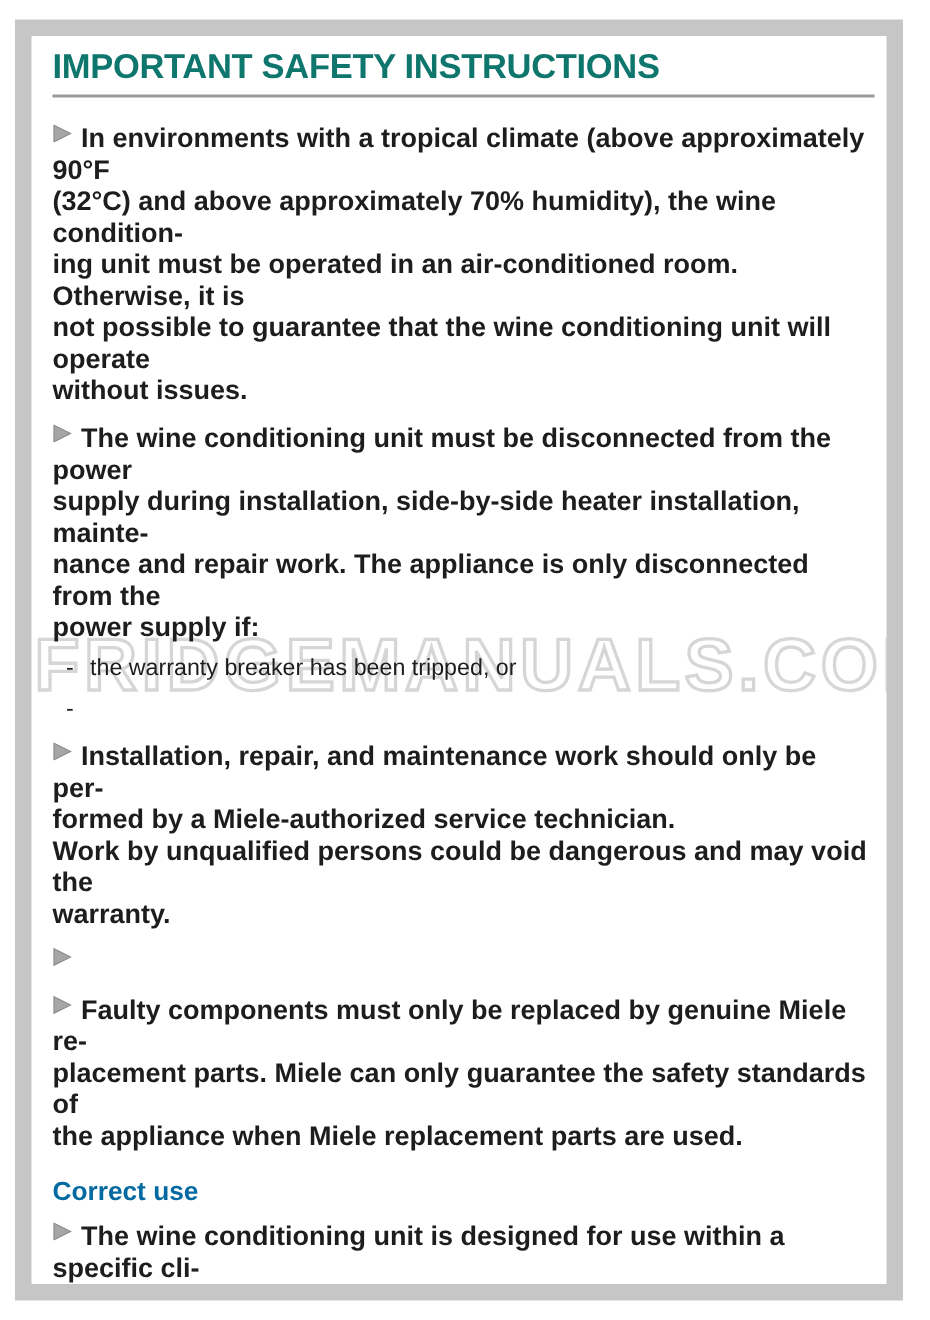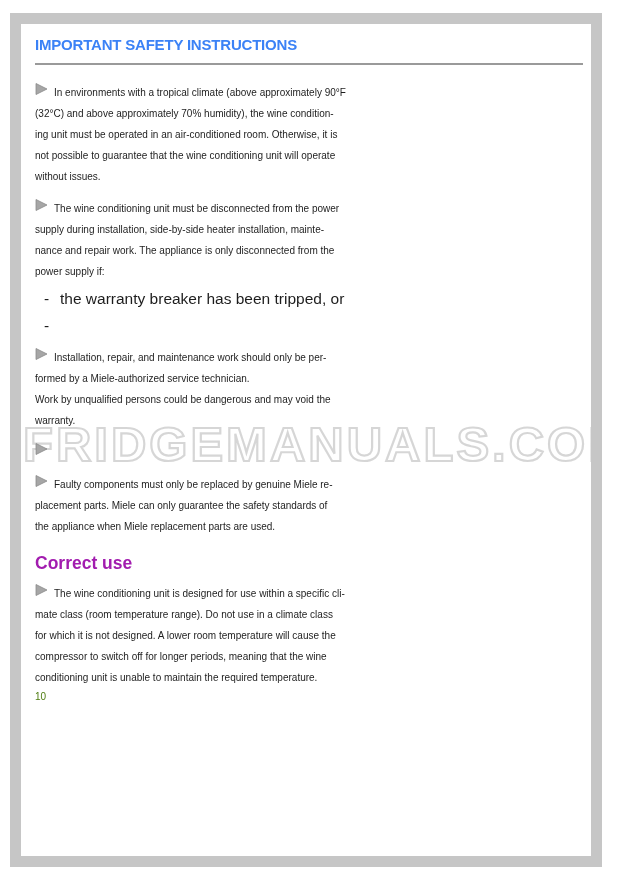--- a/index.html
+++ b/index.html
@@ -26,35 +26,36 @@
     background:#ffffff;
     overflow:hidden;
   }
   .content{
     position:relative;
     z-index:1;
     padding:7px 8px 0 14px;
   }
   .title{
     margin:0;
-    font-size:15px;
+    font-size:23px;
     line-height:27px;
     font-weight:bold;
     letter-spacing:-0.2px;
-    color:#3b82f6;
+    color:#0f766e;
   }
   .title-rule{
     height:2px;
     background:var(--title-rule);
     margin-top:5px;
   }
   .para{
     margin:11px 0 0 0;
-    font-size:10px;
+    font-size:18px;
     line-height:21px;
+    font-weight:bold;
   }
   .para.first{margin-top:17px;}
   .tri{
     display:inline-block;
     width:13px;height:12px;
     margin-right:6px;
     vertical-align:-1px;
     color:var(--bullet-arrow);
   }
   .tri svg{display:inline-block;vertical-align:top;}
@@ -65,21 +66,21 @@
     font-size:15.5px;
     line-height:21px;
   }
   .dash-row + .dash-row{margin-top:6px;}
   .dash-marker{flex:0 0 16px;}
   .subhead{
     margin:15px 0 0 0;
     font-size:17.5px;
     line-height:22px;
     font-weight:bold;
-    color:#a21caf;
+    color:#0369a1;
   }
   .subhead + .para{margin-top:9px;}
   .page-number{
     margin-top:2px;
     font-size:10px;
     line-height:14px;
     color:#4d7c0f;
   }
   .watermark{
     position:absolute;

